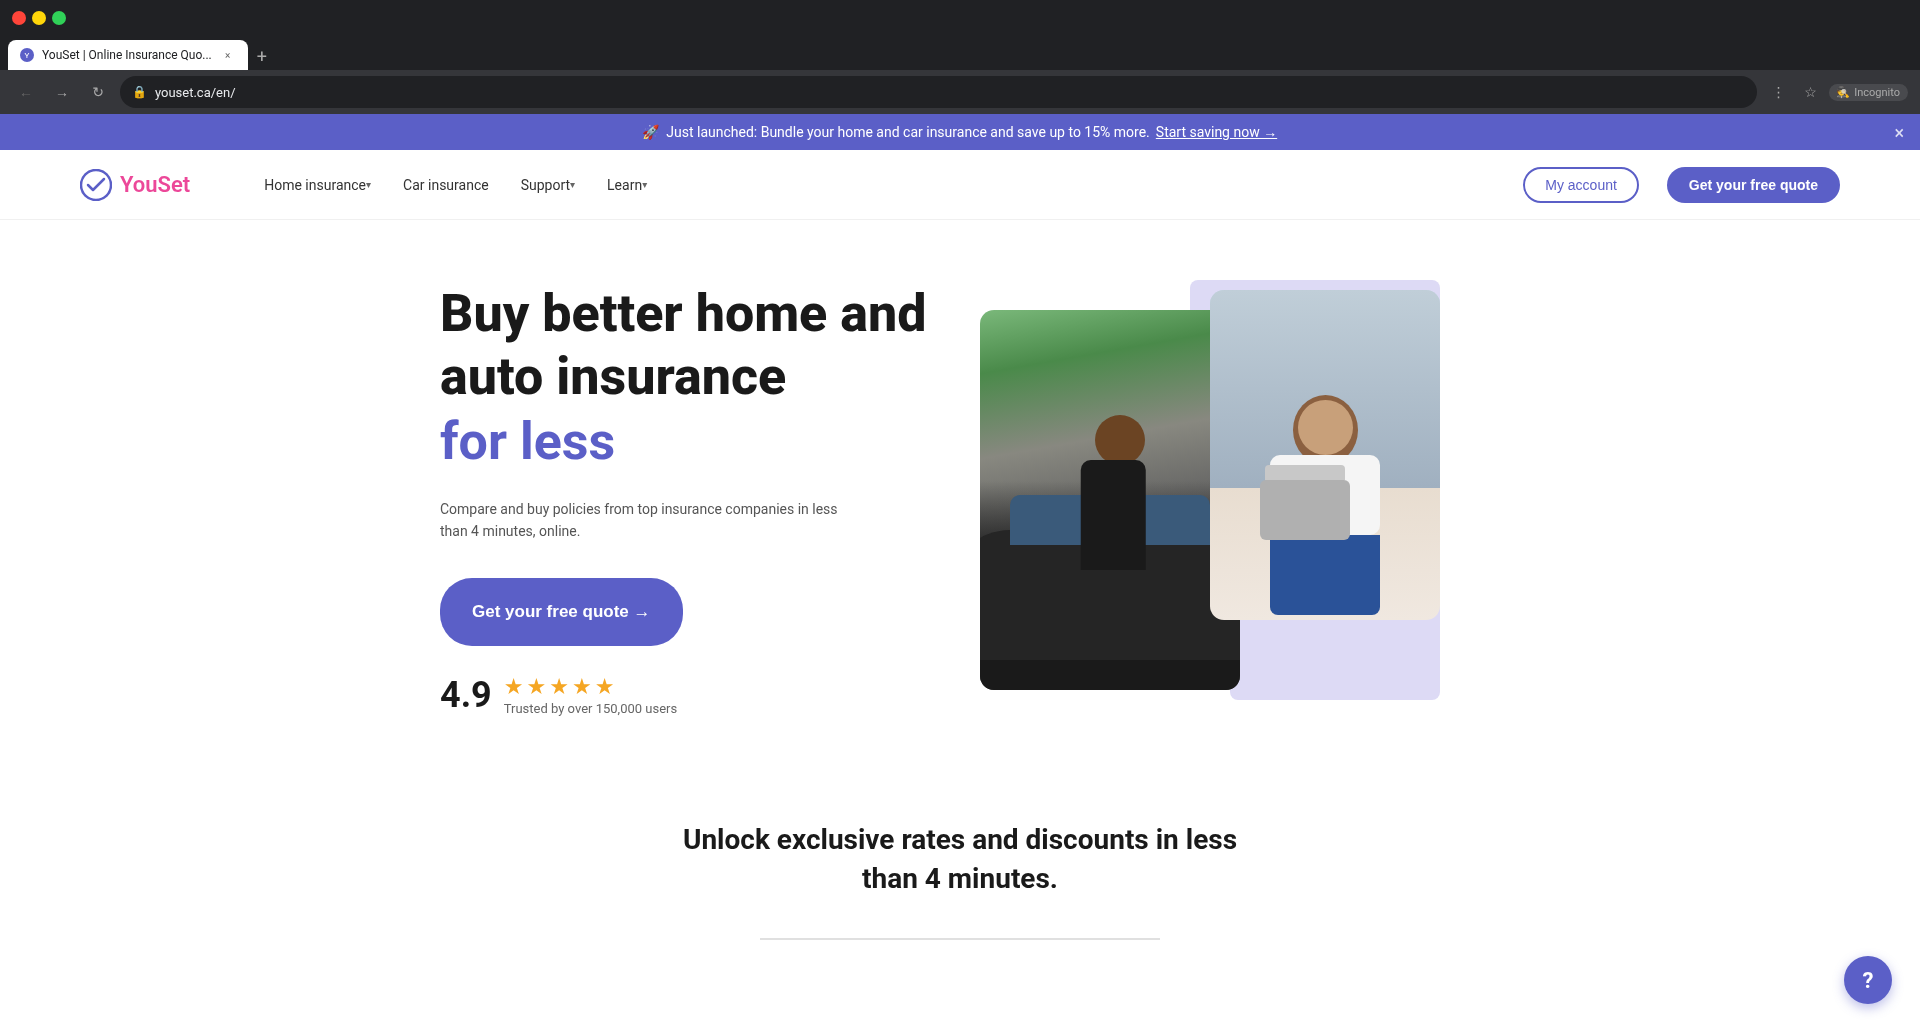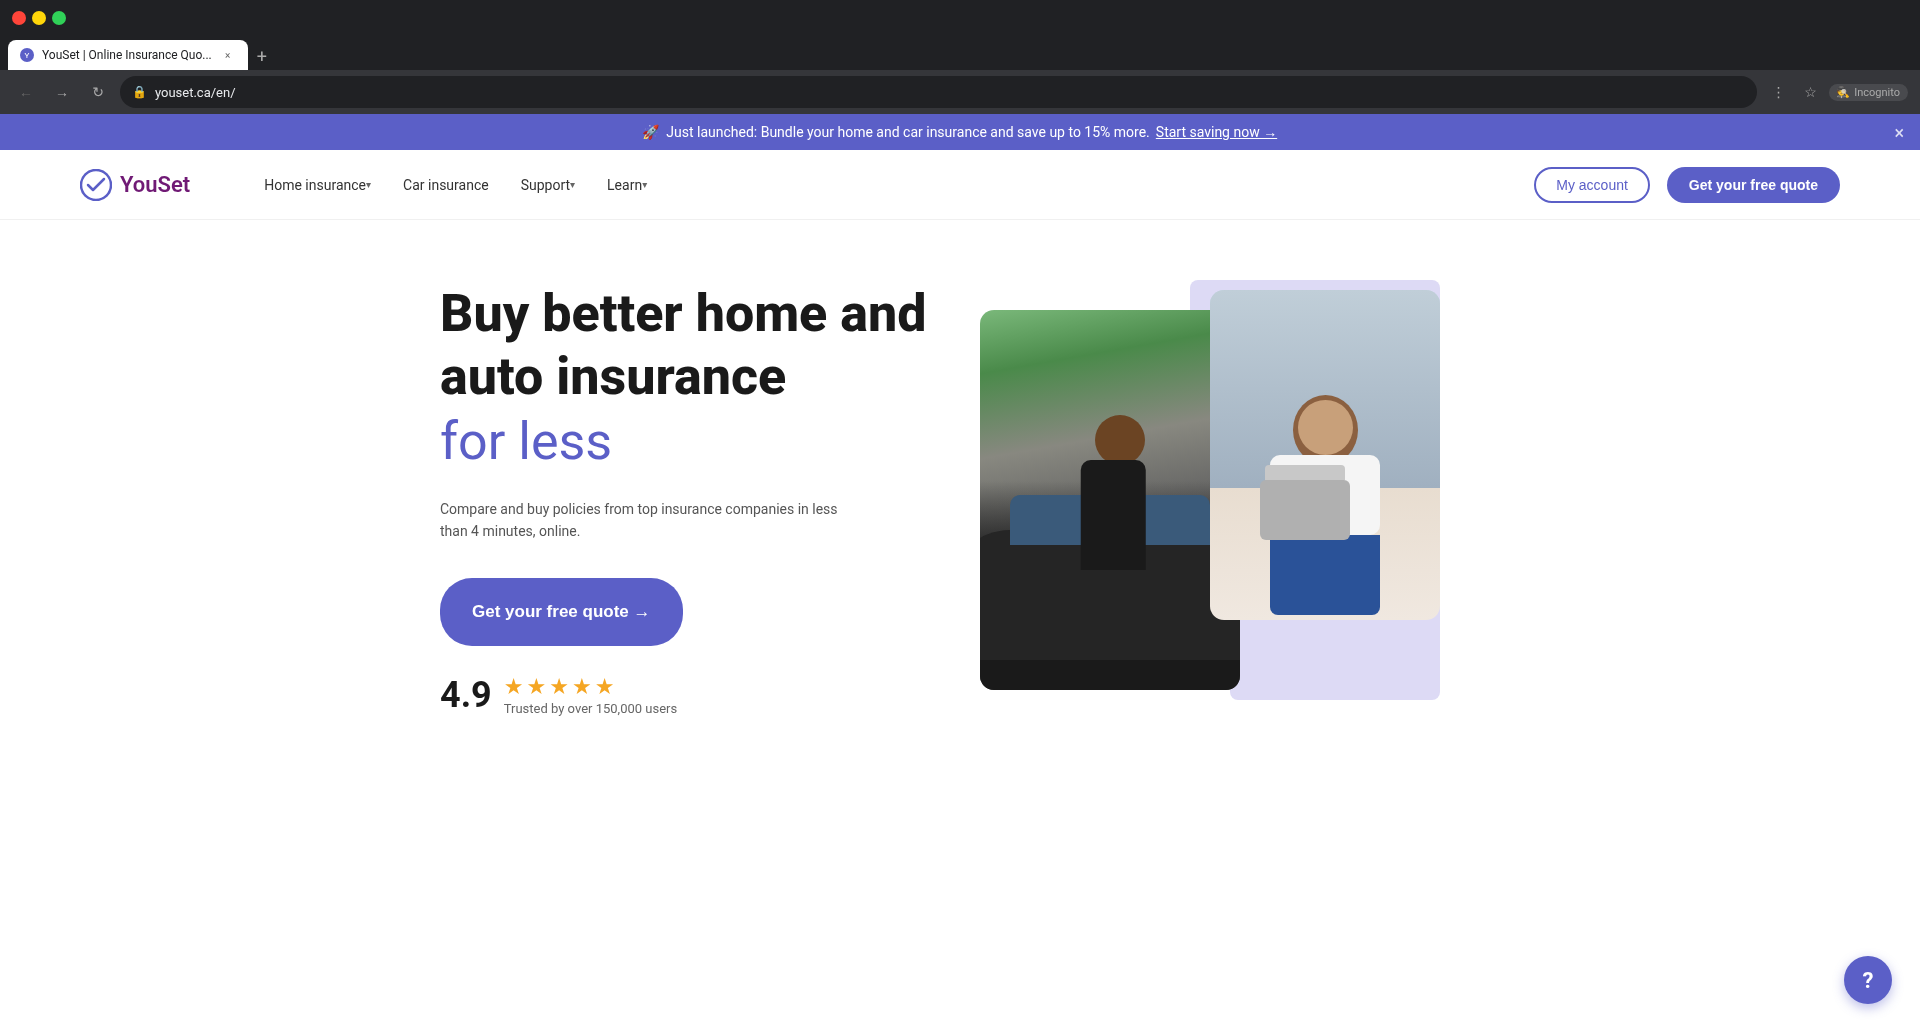--- a/index.html
+++ b/index.html
@@ -188,21 +188,21 @@
       gap: 8px;
       margin-right: 60px;
       text-decoration: none;
     }
     .logo-icon {
       width: 32px; height: 32px;
     }
     .logo-text {
       font-size: 22px;
       font-weight: 600;
-      color: #701a75;
+      color: #ec4899;
     }
     .nav-links {
       display: flex;
       align-items: center;
       gap: 4px;
       flex: 1;
     }
     .nav-item {
       display: flex;
       align-items: center;
@@ -213,21 +213,21 @@
       border-radius: 6px;
       text-decoration: none;
     }
     .nav-chevron {
       font-size: 10px;
       color: #666;
     }
     .nav-actions {
       display: flex;
       align-items: flex-start;
-      gap: 17px;
+      gap: 28px;
     }
     .btn-outline {
       border: 2px solid #5b5fc7;
       color: #5b5fc7;
       background: transparent;
       padding: 8px 20px;
       border-radius: 24px;
       font-size: 14px;
       font-weight: 500;
       cursor: pointer;
@@ -259,21 +259,21 @@
     }
     .hero-title {
       font-size: 52px;
       font-weight: 800;
       color: #1a1a1a;
       line-height: 1.15;
       margin-bottom: 4px;
     }
     .hero-title-accent {
       font-size: 52px;
-      font-weight: 400;
+      font-weight: 700;
       color: #5b5fc7;
       line-height: 1.2;
       margin-bottom: 24px;
     }
     .hero-description {
       font-size: 14px;
       color: #555;
       line-height: 1.6;
       margin-bottom: 36px;
       max-width: 420px;
@@ -662,16 +662,20 @@
             <div class="wf-hair"></div>
           </div>
           <div class="wf-shirt"></div>
           <div class="wf-pants"></div>
           <div class="wf-laptop"></div>
         </div>
       </div>
     </div>
   </section>
 
+  <div class="unlock-section">
+    <p class="unlock-title">Unlock exclusive rates and discounts in less than 4 minutes.</p>
+    <div class="unlock-divider"></div>
+  </div>
 
 </div>
 
 <div class="help-btn">?</div>
 
 </body></html>

